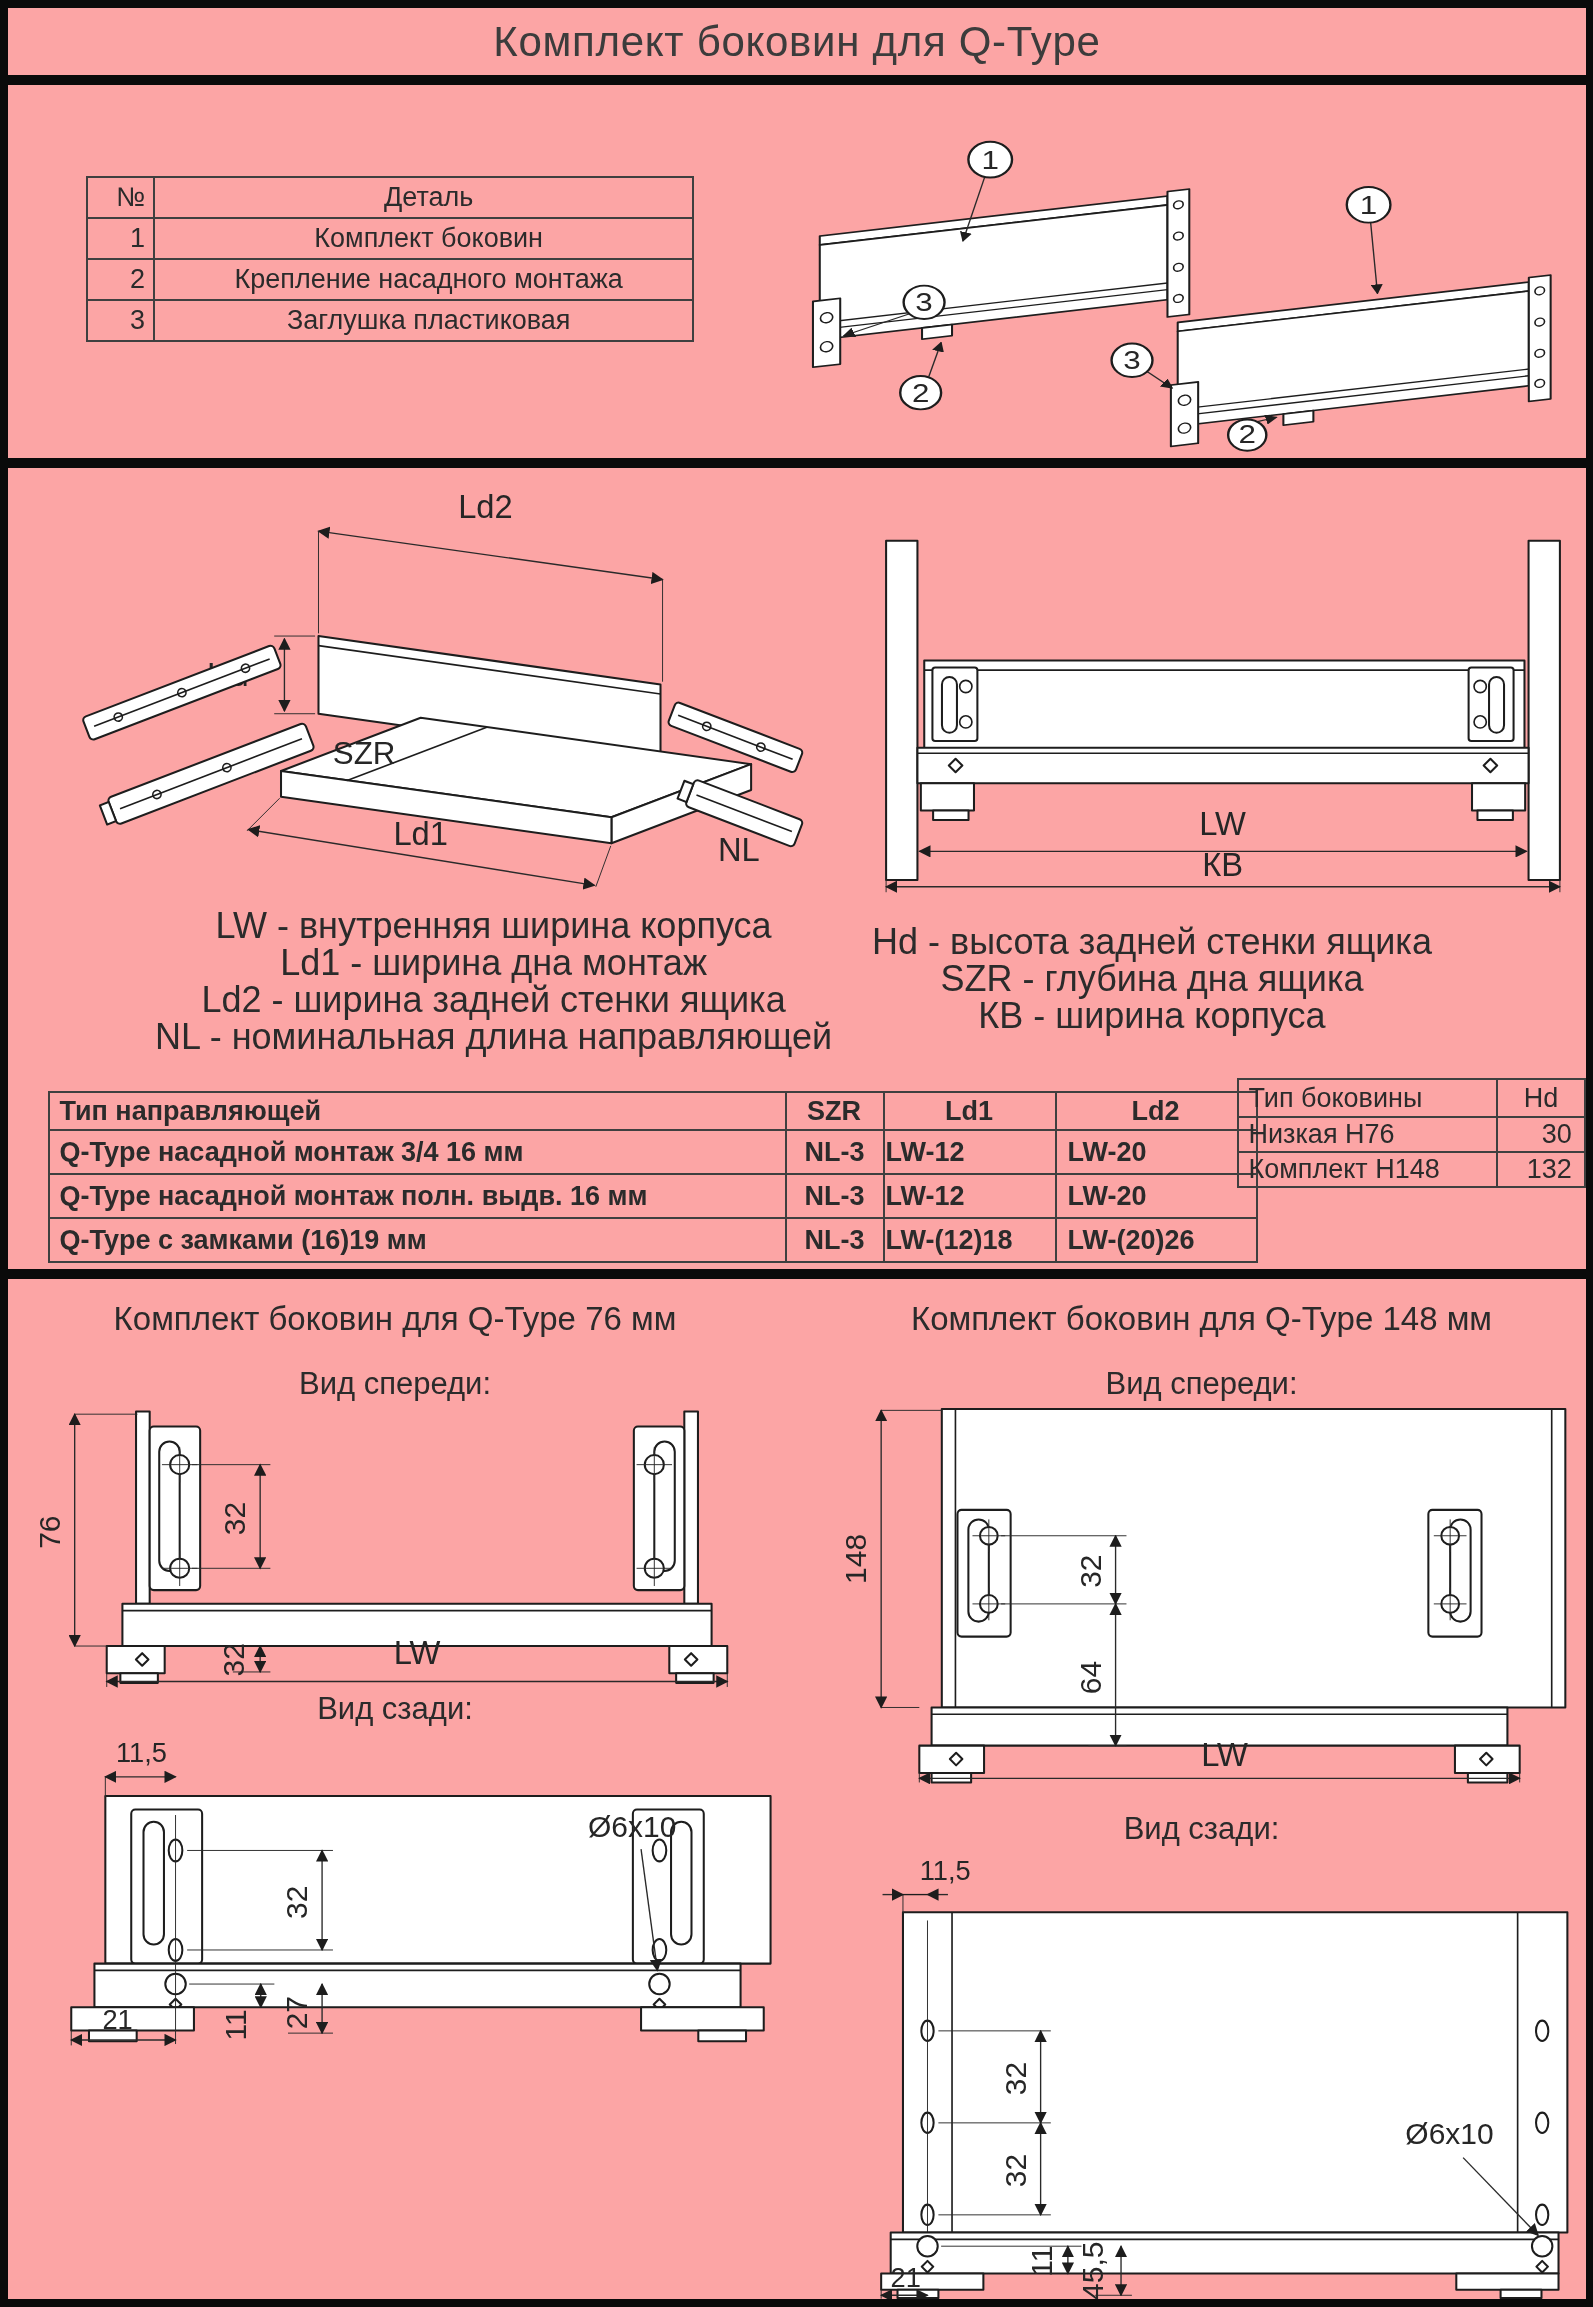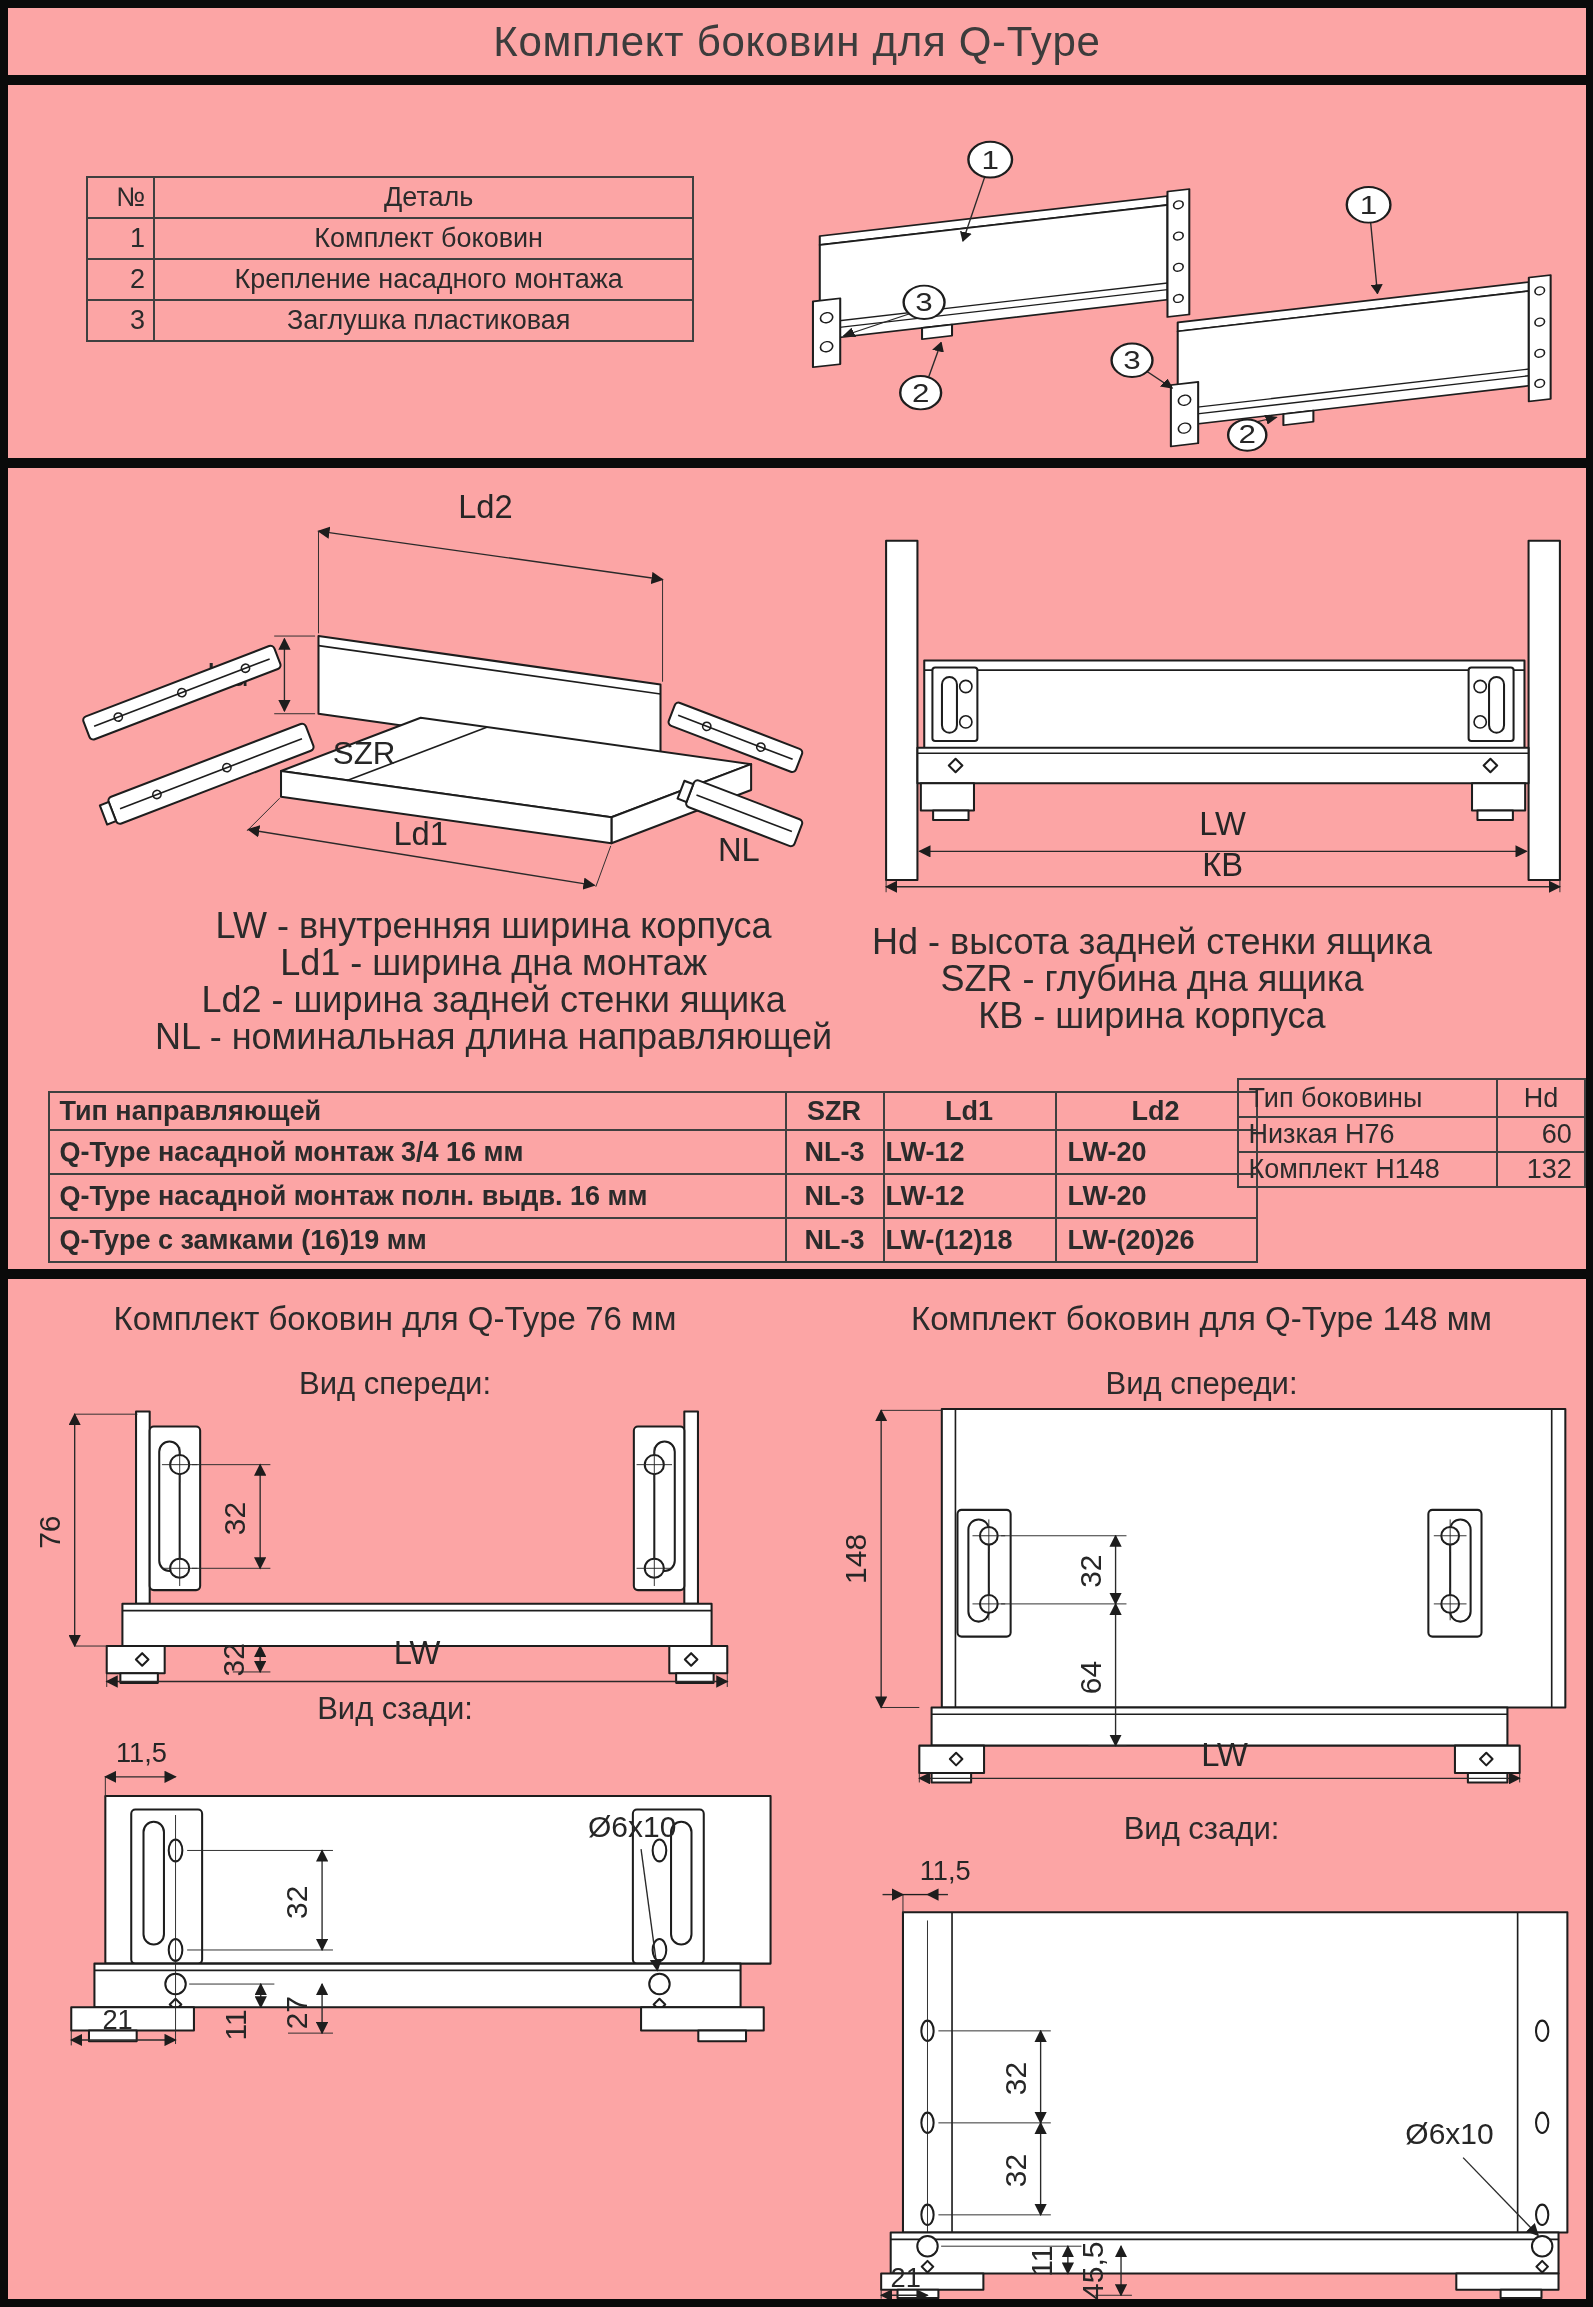--- a/index.html
+++ b/index.html
@@ -294,21 +294,21 @@
     </table>
 
   <table class="abs side-table">
     <tbody>
         <tr class="hd">
       <td class="c0">Тип боковины</td>
       <td class="c1">Hd</td>
     </tr>
     <tr>
       <td class="c0">Низкая H76</td>
-      <td class="c1 num">60</td>
+      <td class="c1 num">30</td>
     </tr>
     <tr>
       <td class="c0">Комплект H148</td>
       <td class="c1 num">132</td>
     </tr>
   </tbody>
     </table>
 
   <div class="abs sep" style="top:1261px;"></div>
 

